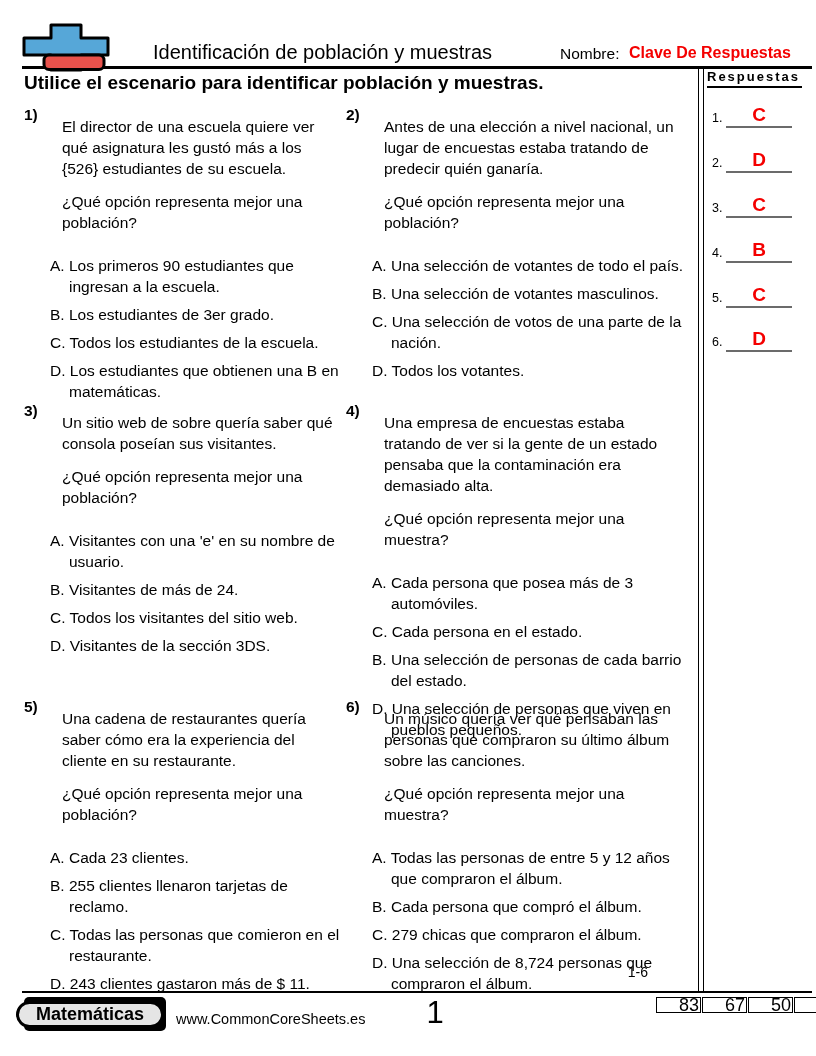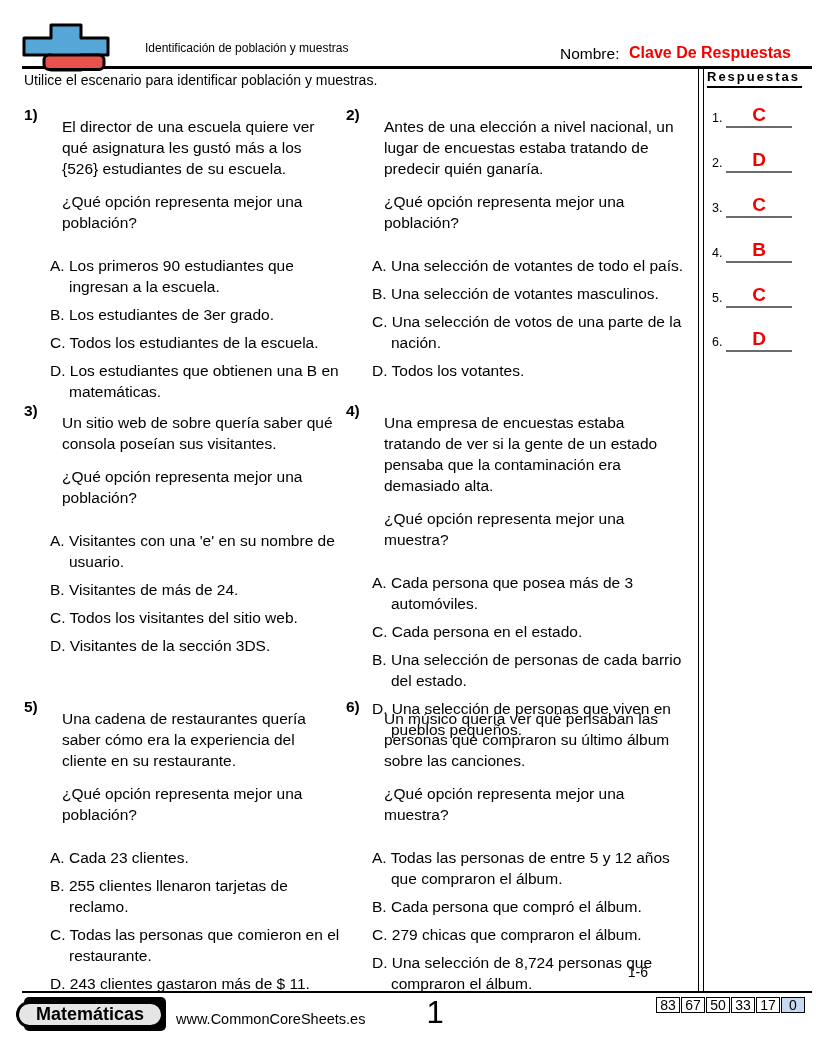--- a/index.html
+++ b/index.html
@@ -9,25 +9,25 @@
     --score-highlight:#c6d9f0;
     --line-gray:#6b6b6b;
   }
   html,body{margin:0;padding:0;background:#ffffff;}
   .page{position:relative;width:816px;height:1056px;background:#fff;
         font-family:"Liberation Sans",sans-serif;color:#000;overflow:hidden;}
 
   
   .hr-top{position:absolute;left:22px;top:66px;width:790px;height:3px;background:#000;}
   .logo{position:absolute;left:22px;top:22px;z-index:2;}
-  .title{position:absolute;left:145px;top:41px;font-size:12px;white-space:nowrap;}
+  .title{position:absolute;left:153px;top:41px;font-size:20px;white-space:nowrap;}
   .name-label{position:absolute;left:560px;top:45px;font-size:15.5px;}
   .name-value{position:absolute;left:629px;top:44px;font-size:16px;font-weight:bold;
               color:var(--answer-red);white-space:nowrap;}
-  .instruction{position:absolute;left:24px;top:72px;font-size:14px;font-weight:normal;}
+  .instruction{position:absolute;left:24px;top:72px;font-size:19px;font-weight:bold;}
 
   
   .question{position:absolute;display:flex;font-size:15.5px;line-height:21px;}
   .qnum{flex:none;width:26px;font-weight:bold;}
   .qbody{flex:1;}
   .qbody p{margin:12px;}
   .choices{margin-top:22px;}
   .qbody p.choice{padding-left:19px;text-indent:-19px;margin:0 0 7px 0;}
 
   
@@ -45,21 +45,21 @@
   .hr-bottom{position:absolute;left:22px;top:991px;width:790px;height:2px;background:#000;}
   .brand-box{position:absolute;left:24px;top:997px;width:142px;height:34px;background:#000;border-radius:5px;}
   .brand-pill{position:absolute;left:16px;top:1001px;width:148px;height:27px;background:#e5e5e5;
               border:3px solid #000;border-radius:15px;box-sizing:border-box;z-index:2;
               display:flex;align-items:center;justify-content:center;font-size:18px;font-weight:bold;}
   .website{position:absolute;left:176px;top:1011px;font-size:14.5px;}
   .pagenum{position:absolute;left:405px;top:995px;width:60px;text-align:center;font-size:31px;font-weight:400;}
   .score-label{position:absolute;left:612px;top:964px;width:36px;text-align:right;font-size:14px;}
   .score-cells{position:absolute;left:656px;top:997px;display:flex;gap:1px;}
   .score-cell{width:22px;height:14px;border:1.5px solid #000;display:flex;align-items:center;
-              justify-content:center;font-size:14px;background:#fff;}
+              justify-content:center;font-size:18px;background:#fff;padding-left:21px;}
   .score-cell.hl{background:var(--score-highlight);}
 </style>
 </head>
 <body>
 
 <div class="page">
 
   <div class="logo">
     <svg width="88" height="50" viewBox="0 0 88 50" aria-hidden="true">
       <path d="M29 3 H59 V16 H86 V33 H59 V48 H29 V33 H2 V16 H29 Z" style="fill:var(--logo-blue);" stroke="#000" stroke-width="3" stroke-linejoin="round"></path>

